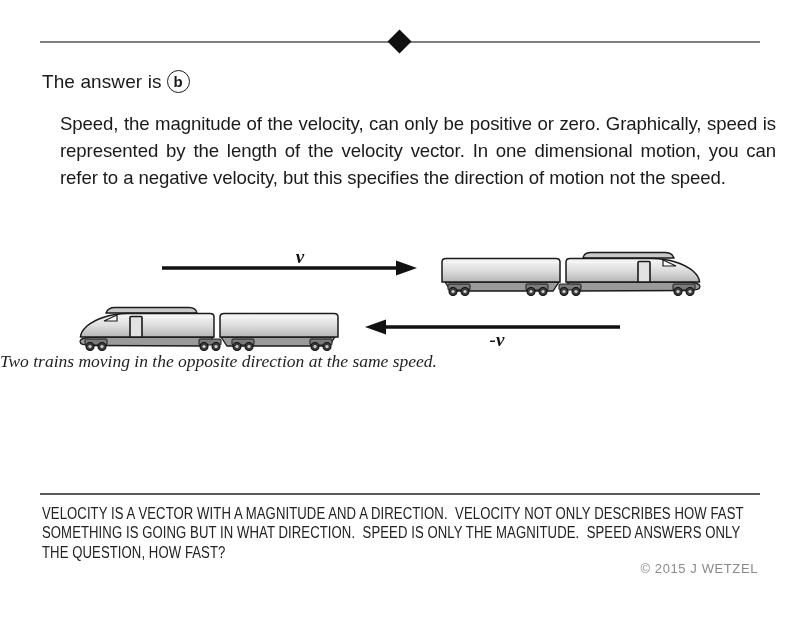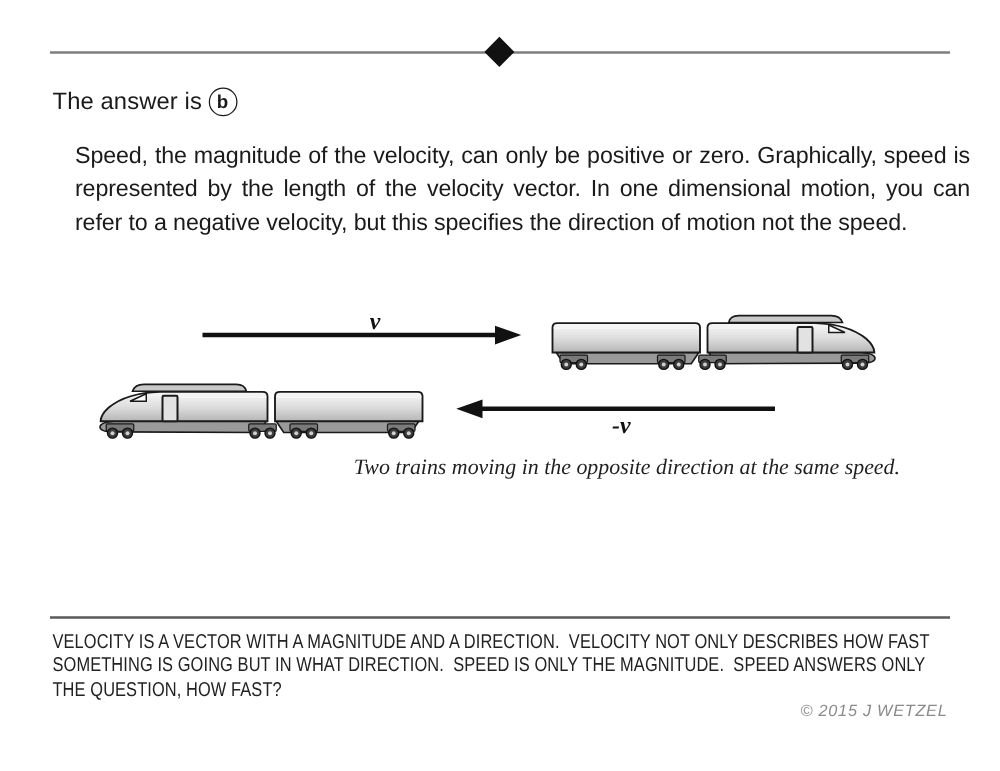--- a/index.html
+++ b/index.html
@@ -57,23 +57,23 @@
     text-align: justify;
     letter-spacing: -0.1px;
   }
   
   .diagram-svg {
     position: absolute;
     left: 0; top: 240px;
   }
   .caption {
     position: absolute;
-    left: 0; top: 363px;
+    left: 0; top: 351px;
     width: 720px;
-    text-align: right;
+    text-align: left;
     font-family: "Liberation Serif", serif;
     font-style: italic;
     font-size: 17.5px;
     color: #1f1f1f;
   }
   
   .footer-rule {
     position: absolute;
     left: 40px; right: 40px; top: 493px;
     height: 2px;
@@ -88,21 +88,20 @@
     font-weight: bold;
     line-height: 19.4px;
     letter-spacing: 0.1px;
     color: #222222;
   }
   .footer-text .footer-line { white-space: pre; font-weight: normal; }
   .copyright {
     position: absolute;
     right: 42px; top: 561px;
     font-size: 13px;
-    font-style: italic;
     color: #8a8a8a;
     letter-spacing: 0.6px;
   }
   .arrow-label {
     font-family: "Liberation Serif", serif;
     font-style: italic;
     font-weight: bold;
     font-size: 19px;
     fill: #111111;
   }

